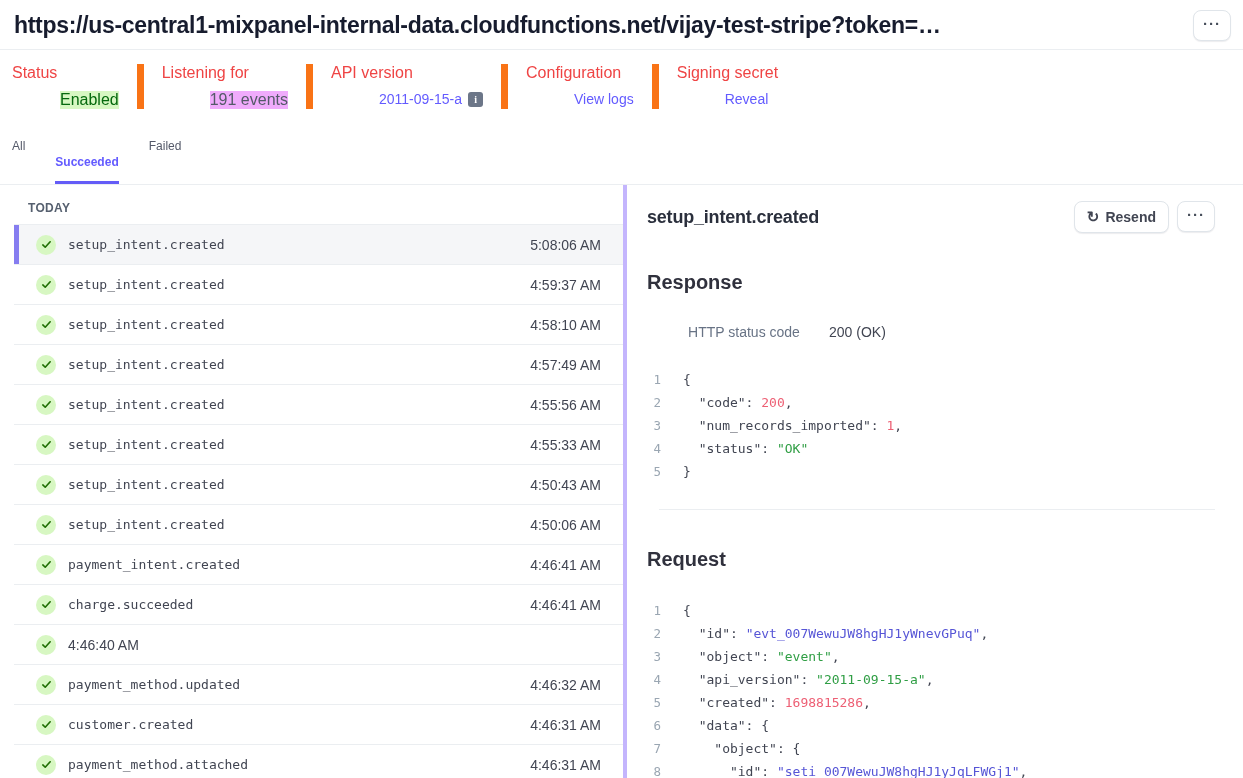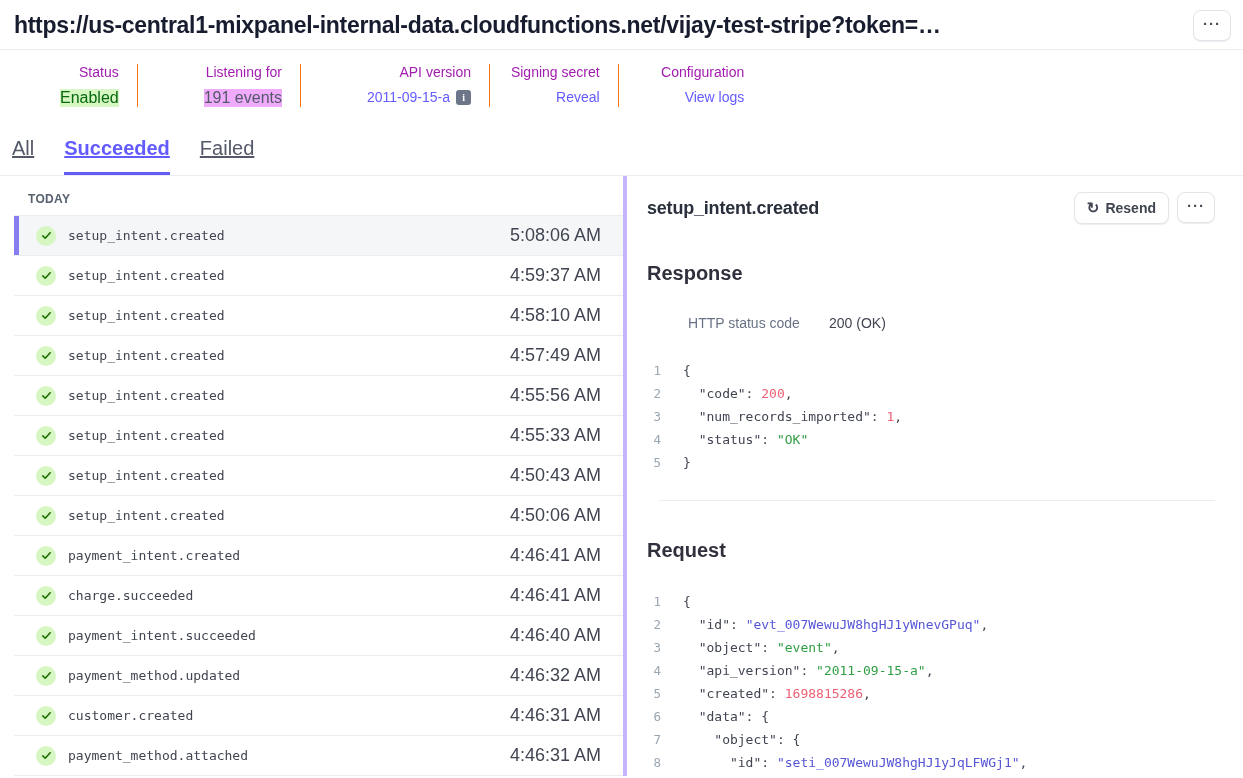--- a/index.html
+++ b/index.html
@@ -14,50 +14,50 @@
   .btn { background:#fff; border:1px solid #e0e5ea; border-radius:8px; cursor:pointer;
     box-shadow:0 1px 1px rgba(20,30,50,.08); display:inline-flex; align-items:center;
     justify-content:center; font-family:inherit; }
   .icon-btn { width:38px; height:31px; }
   .dots { font-weight:700; font-size:15px; color:#474e5a; letter-spacing:1px; line-height:1; transform:translateY(-2px); }
 
   
   .meta-row { display:flex; align-items:stretch; padding:14px 12px 16px 12px; }
   .meta-item { padding:0 18px; }
   .meta-item:first-child { padding-left:0; }
-  .meta-item + .meta-item { border-left:1px solid #f97316; }
-  .meta-label { font-size:14px; color:#a21caf; margin-bottom:9px;text-align:right; }
+  .meta-item + .meta-item { border-left:7px solid #f97316; }
+  .meta-label { font-size:16px; color:#ef4444; margin-bottom:9px; }
   .meta-value-wrap { display:flex; align-items:center; gap:6px;padding-left:48px; }
   .badge-success { background:#d7f7c2; color:#05690d; }
   .badge-neutral { background:#f0abfc; color:#545969; }
   .link { color:#635bff; font-size:14px; font-weight:500; cursor:pointer; }
   .info-icon { width:15px; height:15px; background:#6c7688; border-radius:3px; color:#fff;
     font-size:10px; font-weight:700; display:inline-flex; align-items:center;
     justify-content:center; font-family:"Liberation Serif", serif; }
 
   
   .tabs { display:flex; gap:30px; padding:14px 12px 0 12px; border-bottom:1px solid #ebeef1; }
-  .tab { font-size:20px; color:#545969; padding-bottom:12px; cursor:pointer;
-    border-bottom:3px solid transparent; font-weight:500;text-decoration:underline; }
-  .tab.active { color:#635bff; border-bottom-color:#645cf7; font-weight:600; }
+  .tab { font-size:12px; color:#545969; padding-bottom:12px; cursor:pointer;
+    border-bottom:3px solid transparent; font-weight:500; }
+  .tab.active { color:#635bff; border-bottom-color:#645cf7; font-weight:600;margin-top:16px; }
 
   
   .content { display:flex; height:600px; }
   .event-list { width:627px; flex:none; border-right:4px solid #c4b5fd; padding:8px 0 0 14px; }
   .group-header { font-size:12px; font-weight:700; color:#56606f; letter-spacing:.3px;
     padding:8px 0 9px 14px; border-bottom:1px solid #ebeef1; }
   .event-row { position:relative; display:flex; align-items:center; height:40px;
     padding:0 22px; border-bottom:1px solid #ebeef1; cursor:pointer; }
   .event-row.selected { background:#f5f6f8; }
   .event-row.selected::before { content:""; position:absolute; left:0; top:0; bottom:0;
     width:5px; background:#867df0; }
   .check-icon { width:20px; height:20px; border-radius:50%; background:#d7f7c2; flex:none;
     display:flex; align-items:center; justify-content:center; margin-right:12px; }
   .event-name { font-family:"DejaVu Sans Mono", monospace; font-size:13px; color:#414552; flex:1; }
-  .event-time { font-size:18px; color:#414552; }
+  .event-time { font-size:14px; color:#414552; }
 
   
   .detail { flex:1; padding:16px 28px 0 20px; }
   .detail-header { display:flex; align-items:flex-start; justify-content:space-between; }
   .detail-title { font-size:18px; font-weight:700; color:#2a2f3c; letter-spacing:-0.2px; padding-top:6px; }
   .detail-actions { display:flex; gap:8px; }
   .resend-btn { height:32px; padding:0 12px; gap:6px; font-size:14px; font-weight:600; color:#414552; }
   .resend-glyph { font-size:15px; line-height:1; color:#414552; transform:translateY(-1px); }
   .section-heading { font-size:20px; font-weight:700; color:#30313d; margin-top:38px; }
   .kv-row { display:flex; margin-top:30px; padding-left:12px;text-align:center; }
@@ -105,31 +105,31 @@
 
   <div class="meta-item">
     <div class="meta-label">API version</div>
     <div class="meta-value-wrap">
       <span class="link">2011-09-15-a</span>
       <span class="info-icon">i</span>
     </div>
   </div>
 
   <div class="meta-item">
+    <div class="meta-label">Configuration</div>
+    <div class="meta-value-wrap">
+      <span class="link">View logs</span>
+
+    </div>
+  </div>
+
+  <div class="meta-item">
     <div class="meta-label">Signing secret</div>
     <div class="meta-value-wrap">
       <span class="link">Reveal</span>
-
-    </div>
-  </div>
-
-  <div class="meta-item">
-    <div class="meta-label">Configuration</div>
-    <div class="meta-value-wrap">
-      <span class="link">View logs</span>
 
     </div>
   </div>
 </div>
 
 <nav class="tabs" id="tabs">
     <div class="tab">All</div>
     <div class="tab active">Succeeded</div>
     <div class="tab">Failed</div>
   </nav>
@@ -237,21 +237,20 @@
     <span class="event-name">charge.succeeded</span>
     <span class="event-time">4:46:41 AM</span>
   </div>
 
   <div class="event-row">
     <span class="check-icon">
       <svg width="11" height="11" viewBox="0 0 12 12">
               <path d="M2 6.5 L4.6 9 L10 3" fill="none" stroke="#217005" stroke-width="1.8" stroke-linecap="round" stroke-linejoin="round"></path>
             </svg>
     </span>
-    <span class="event-name">payment_intent.succeeded</span>
     <span class="event-time">4:46:40 AM</span>
   </div>
 
   <div class="event-row">
     <span class="check-icon">
       <svg width="11" height="11" viewBox="0 0 12 12">
               <path d="M2 6.5 L4.6 9 L10 3" fill="none" stroke="#217005" stroke-width="1.8" stroke-linecap="round" stroke-linejoin="round"></path>
             </svg>
     </span>
     <span class="event-name">payment_method.updated</span>

